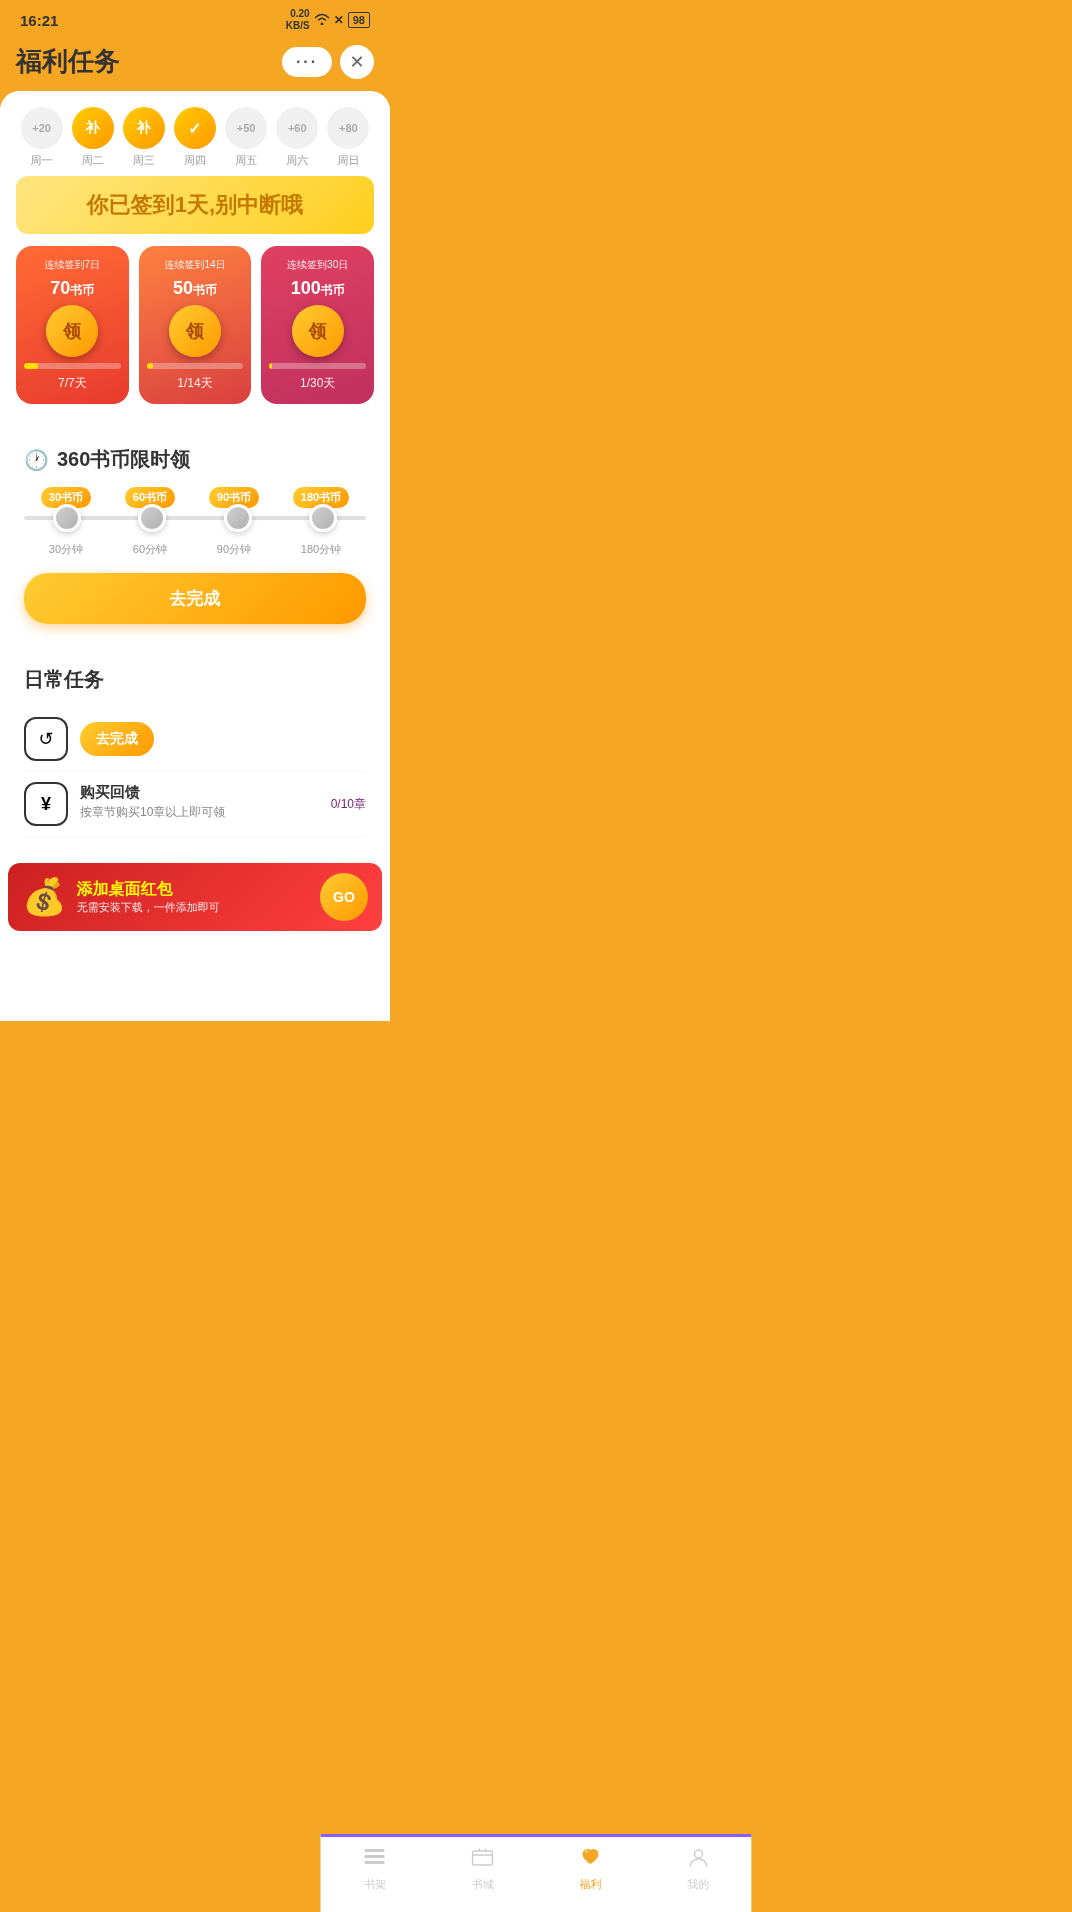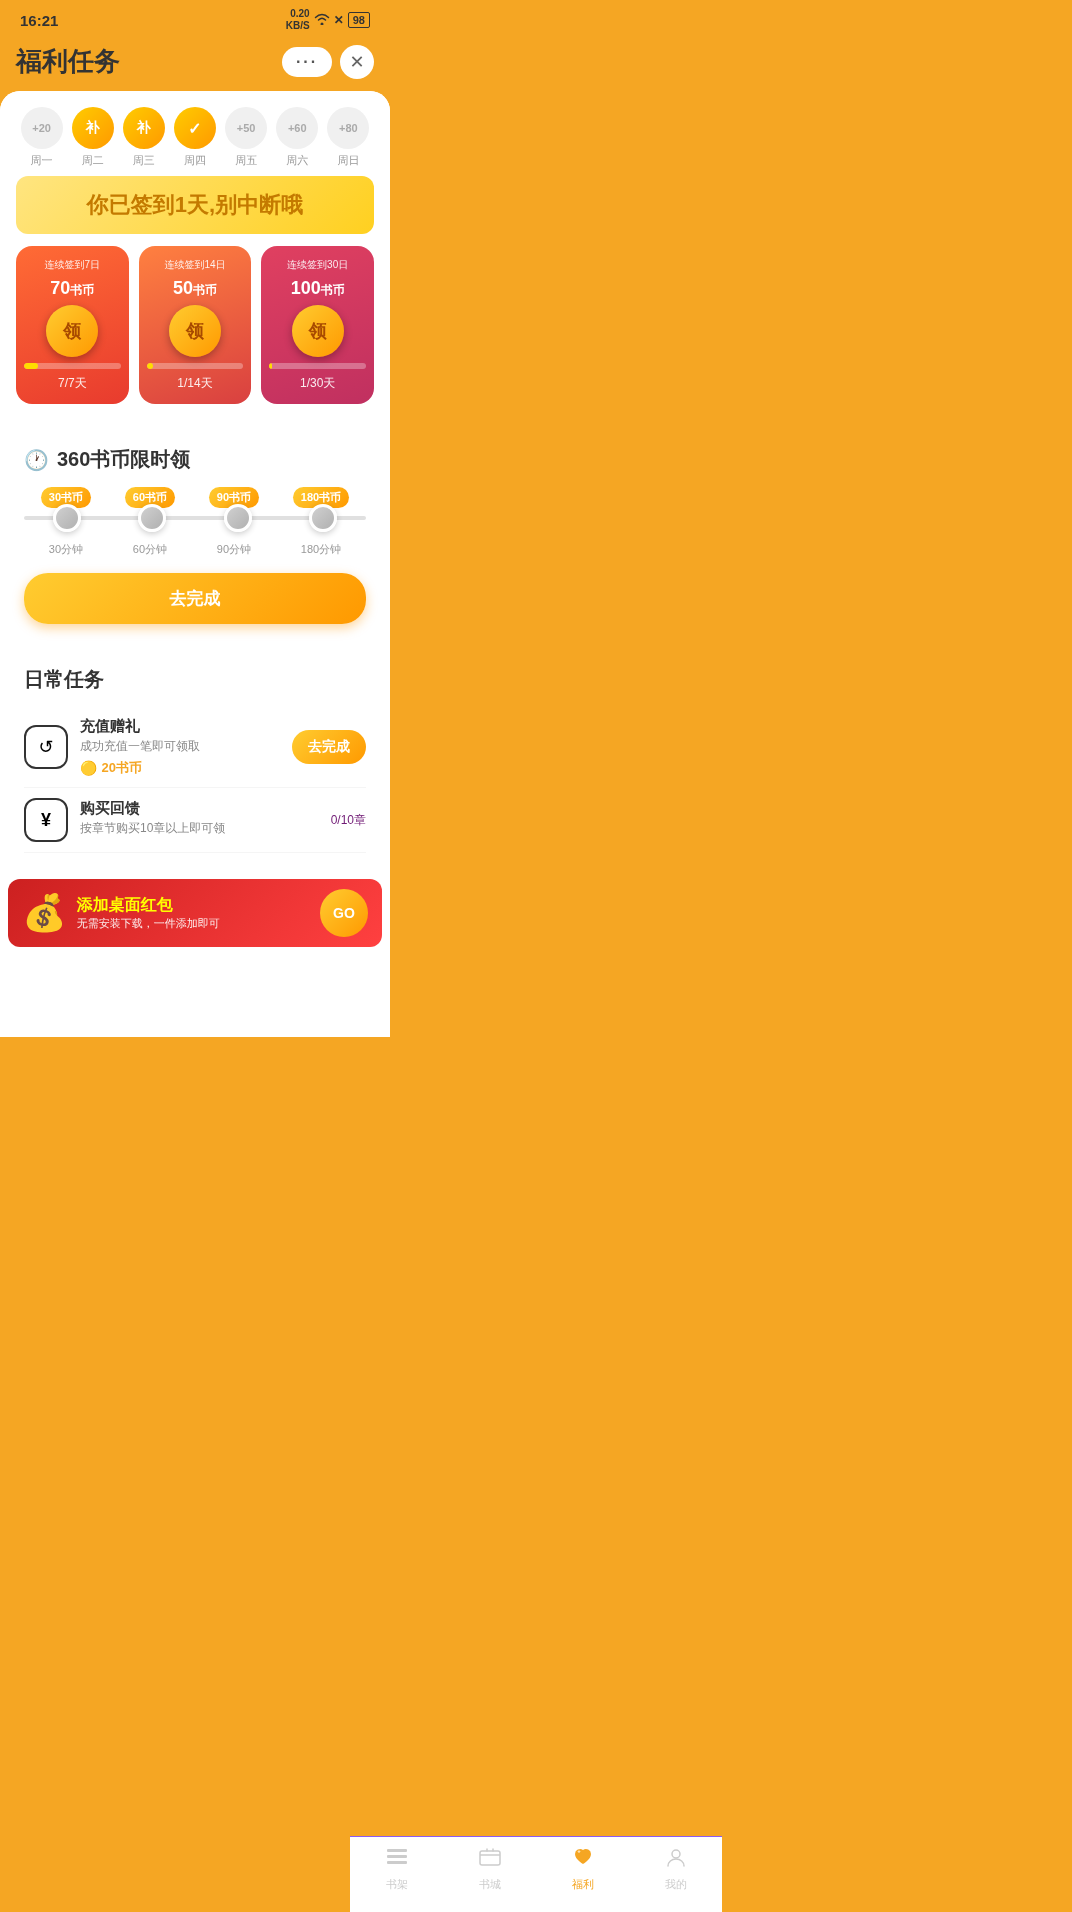--- a/index.html
+++ b/index.html
@@ -402,26 +402,26 @@
       justify-content: center;
     }
 
     
     .bottom-nav {
       background: #fff;
       display: flex;
       justify-content: space-around;
       align-items: center;
       padding: 10px 0 20px;
-      border-top: 1px solid #8b5cf6;
+      border-top: 3px solid #8b5cf6;
       position: fixed;
       bottom: 0;
       left: 50%;
       transform: translateX(-50%);
-      width: 372px;
+      width: 431px;
     }
     .nav-item {
       display: flex;
       flex-direction: column;
       align-items: center;
       gap: 4px;
       cursor: pointer;
     }
     .nav-icon {
       font-size: 22px;
@@ -574,28 +574,20 @@
         <span class="timer-time-label">180分钟</span>
       </div>
       <button class="timer-complete-btn">去完成</button>
     </div>
 
     <div class="daily-section">
       <div class="daily-title">日常任务</div>
 
       <div class="task-item">
         <div class="task-icon-wrap" style="font-size:18px;">↺</div>
-        <div class="task-info">
-          <div class="task-name">充值赠礼</div>
-          <div class="task-desc">成功充值一笔即可领取</div>
-          <div class="task-reward">
-            <span class="task-reward-icon">🟡</span>
-            <span>20书币</span>
-          </div>
-        </div>
         <button class="task-action-btn">去完成</button>
       </div>
 
       <div class="task-item">
         <div class="task-icon-wrap" style="font-size:18px;font-weight:700;">¥</div>
         <div class="task-info">
           <div class="task-name">购买回馈</div>
           <div class="task-desc">按章节购买10章以上即可领</div>
         </div>
         <span class="task-progress">0/10章</span>

